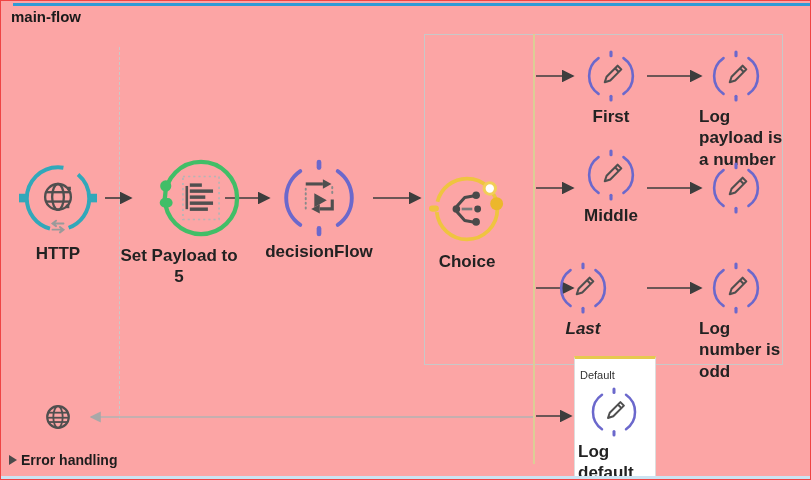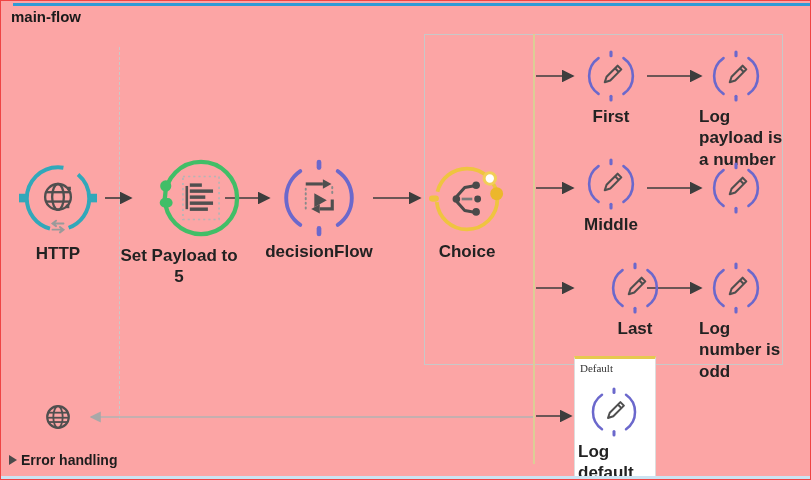--- a/index.html
+++ b/index.html
@@ -8,21 +8,21 @@
   .top-accent{position:absolute;left:12px;right:0;top:2px;height:3px;background:#2E9BD6;z-index:1;}
   .bottom-accent{position:absolute;left:0;right:0;bottom:0;height:3px;background:#CBE3F2;z-index:6;}
   .flow-title{position:absolute;left:10px;top:7px;font-size:15px;font-weight:600;color:#1a1a1a;z-index:5;}
   .dashed-line{position:absolute;left:118px;top:46px;height:372px;width:0;
                border-left:1px dashed #c9c9c9;z-index:1;}
   .scope-box{position:absolute;left:423px;top:33px;width:357px;height:329px;
              border:1px solid #c8c8c8;z-index:1;background:transparent;}
   .route-line{position:absolute;left:532px;top:33px;width:2px;height:430px;background:#DCCD96;z-index:2;}
   .default-box{position:absolute;left:573px;top:355px;width:82px;height:124px;background:#fff;
                border:1px solid #ddd;border-top:3px solid #E6C94F;z-index:2;box-sizing:border-box;}
-  .default-caption{font-size:11px;color:#333;padding:3px 0 0 5px;font-family:Liberation Serif, serif;}
+  .default-caption{font-size:11px;color:#333;padding:10px 0 0 5px;}
   .connectors{position:absolute;left:0;top:0;width:811px;height:480px;z-index:3;pointer-events:none;}
   .node{position:absolute;display:flex;flex-direction:column;align-items:center;z-index:4;cursor:pointer;width:120px;}
   .node .nlabel{margin-top:4px;font-size:17px;font-weight:600;color:#222;text-align:center;line-height:1.25;}
   .node.wrap{width:110px;}
   .node.wrap .nlabel{align-self:flex-start;text-align:left;margin-left:18px;width:90px;}
   .node.defnode{width:100px;}
   .node.defnode .nlabel{align-self:flex-start;text-align:left;margin-left:14px;width:84px;}
   .globe-return{position:absolute;left:39px;top:398px;width:36px;height:36px;z-index:4;}
   .error-handling{position:absolute;left:8px;top:451px;display:flex;align-items:center;gap:4px;
                   z-index:5;cursor:pointer;}
@@ -170,53 +170,53 @@
     <div class="nlabel">Set Payload to 5</div>
   </div>
 
   <div class="node" style="left:258px;top:158px;">
     <svg width="78" height="78" viewBox="0 0 100 100">
         <use href="#sym-flowref"></use>
       </svg>
     <div class="nlabel">decisionFlow</div>
   </div>
 
-  <div class="node" style="left:406px;top:160px;">
+  <div class="node" style="left:406px;top:170px;">
     <svg width="76" height="76" viewBox="0 0 100 100">
         <use href="#sym-choice"></use>
       </svg>
     <div class="nlabel">Choice</div>
   </div>
 
   <div class="node" style="left:550px;top:49px;">
     <svg width="52" height="52" viewBox="0 0 100 100">
         <use href="#sym-logger"></use>
       </svg>
     <div class="nlabel">First</div>
   </div>
   <div class="node wrap" style="left:680px;top:49px;">
     <svg width="52" height="52" viewBox="0 0 100 100">
         <use href="#sym-logger"></use>
       </svg>
     <div class="nlabel">Log payload is a number</div>
   </div>
 
-  <div class="node" style="left:550px;top:157px;">
+  <div class="node" style="left:550px;top:148px;">
     <svg width="52" height="52" viewBox="0 0 100 100">
         <use href="#sym-logger"></use>
       </svg>
     <div class="nlabel">Middle</div>
   </div>
   <div class="node wrap" style="left:680px;top:161px;">
     <svg width="52" height="52" viewBox="0 0 100 100">
         <use href="#sym-logger"></use>
       </svg>
   </div>
 
-  <div class="node" style="left:574px;top:261px;">
+  <div class="node" style="left:522px;top:261px;font-style:italic;">
     <svg width="52" height="52" viewBox="0 0 100 100">
         <use href="#sym-logger"></use>
       </svg>
     <div class="nlabel">Last</div>
   </div>
   <div class="node defnode" style="left:563px;top:386px;">
     <svg width="50" height="50" viewBox="0 0 100 100">
         <use href="#sym-logger"></use>
       </svg>
     <div class="nlabel">Log default message</div>

